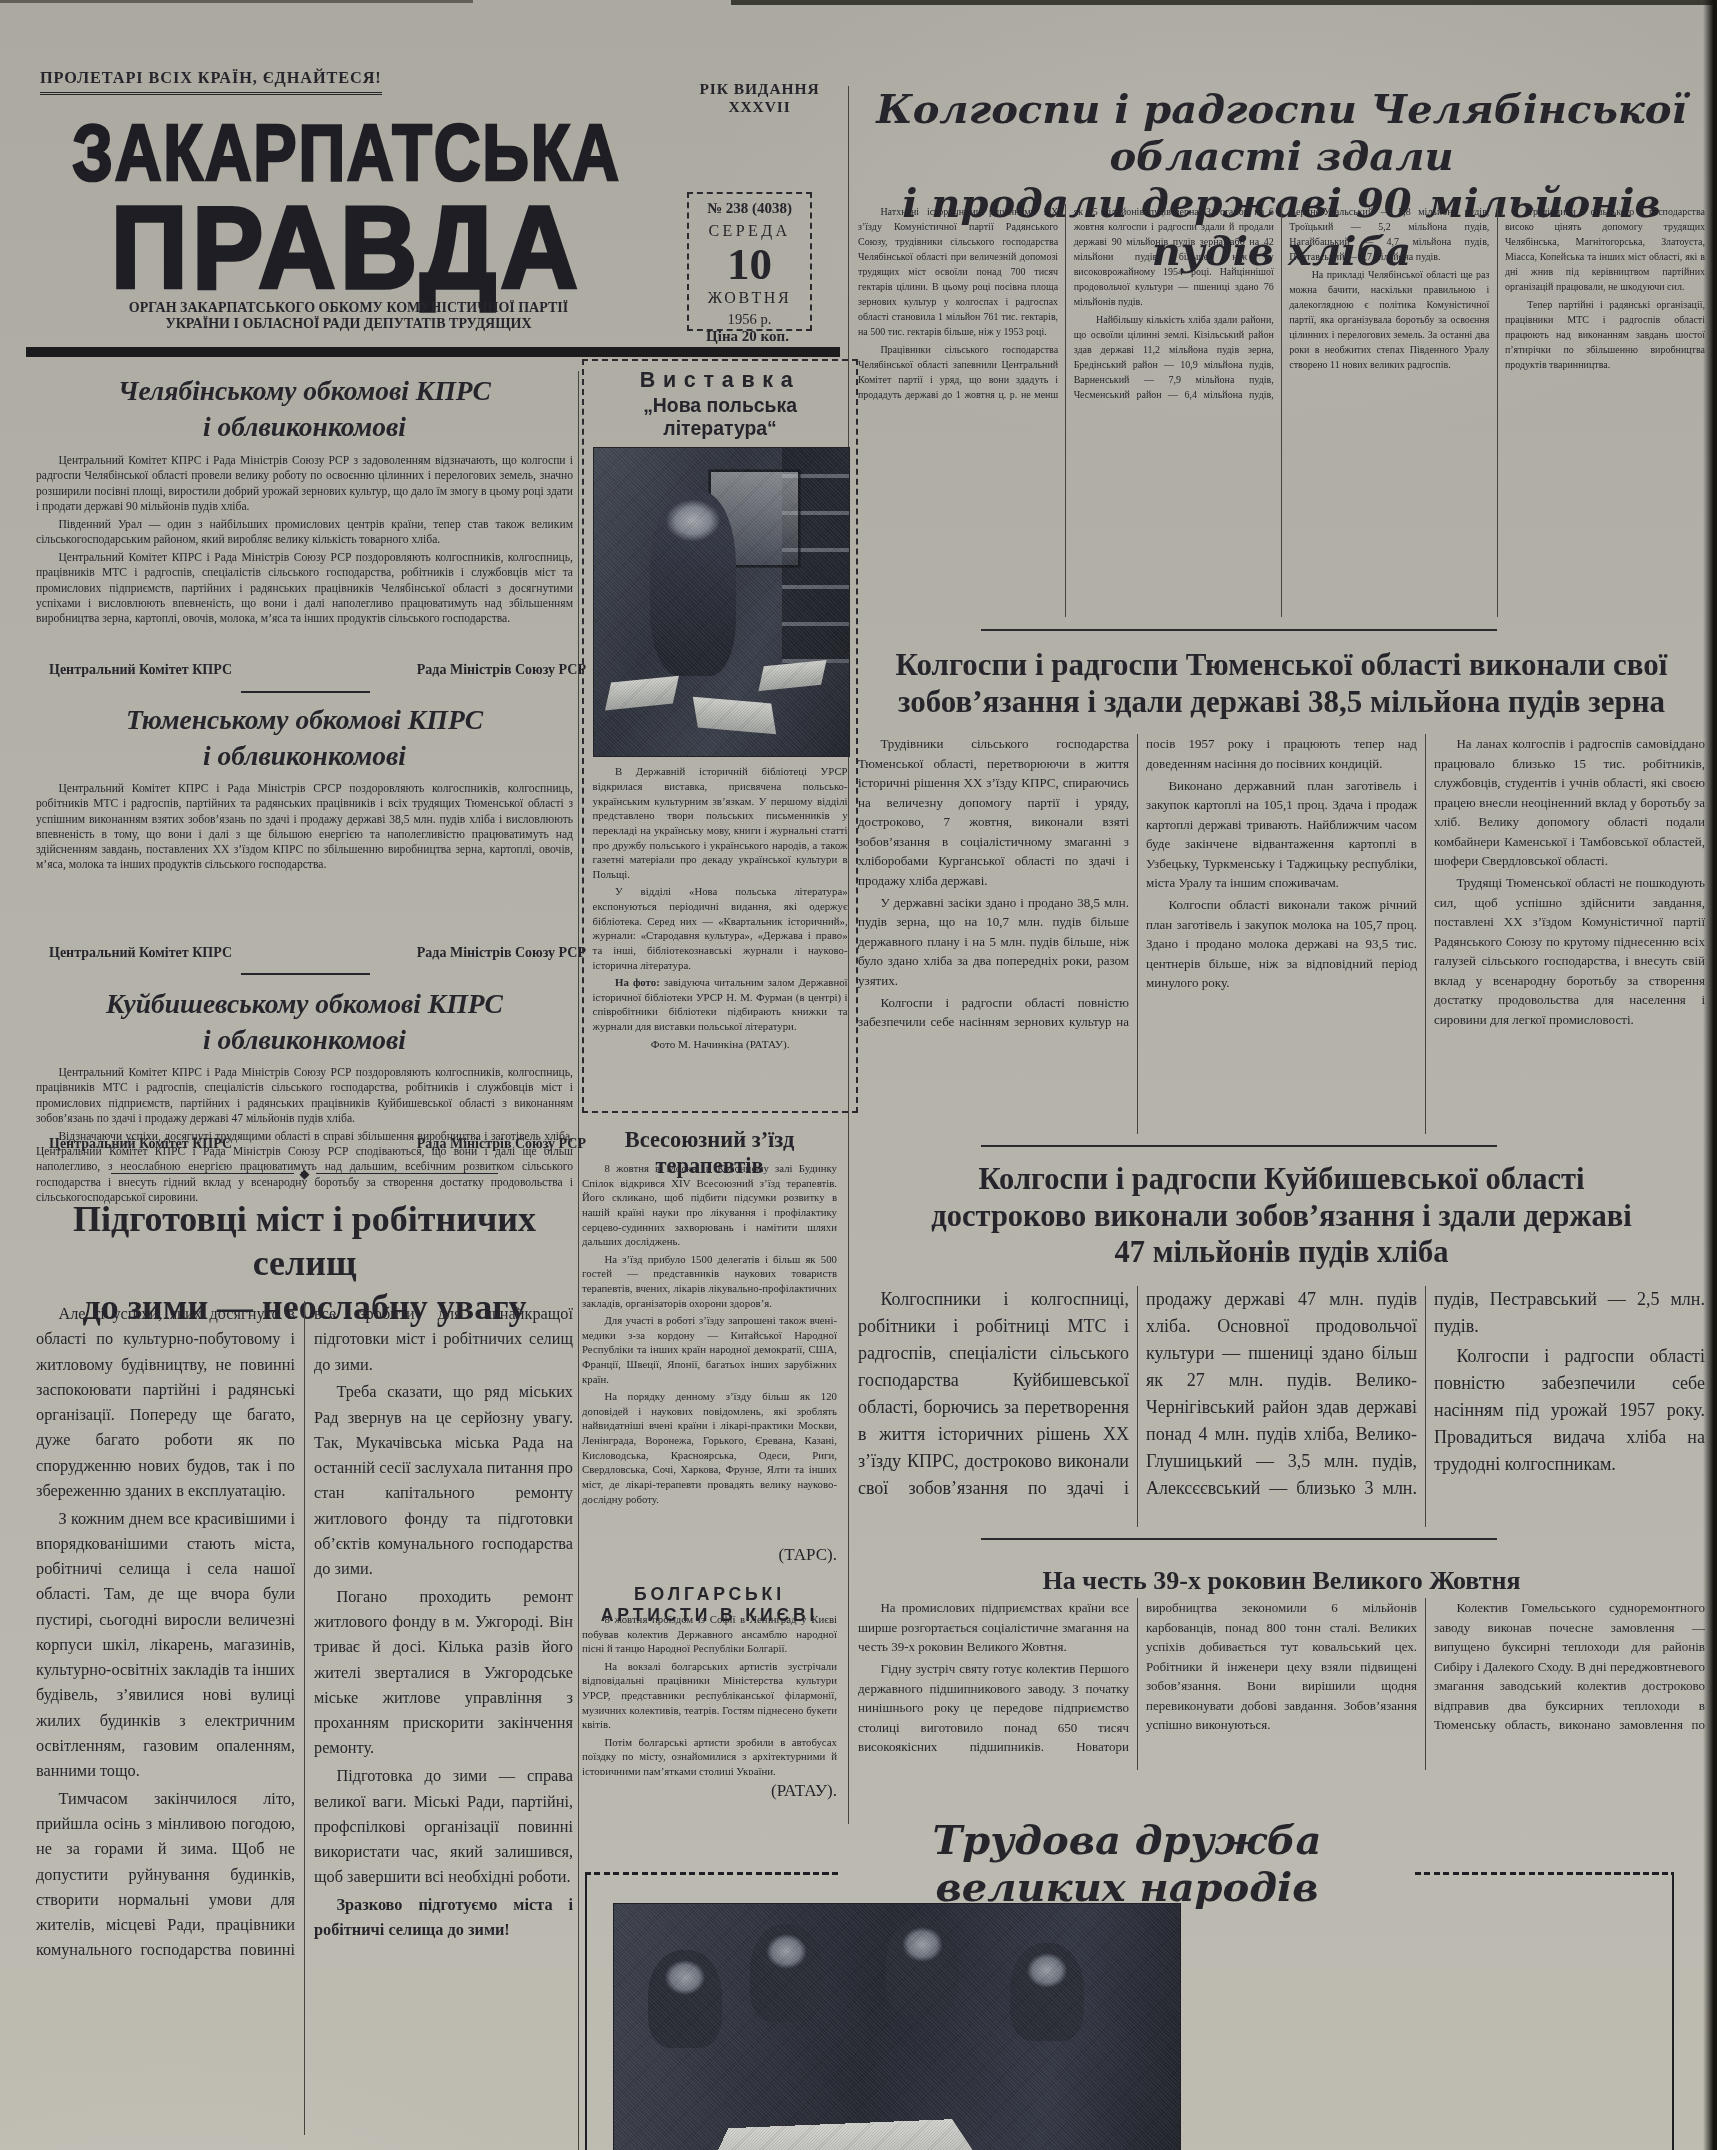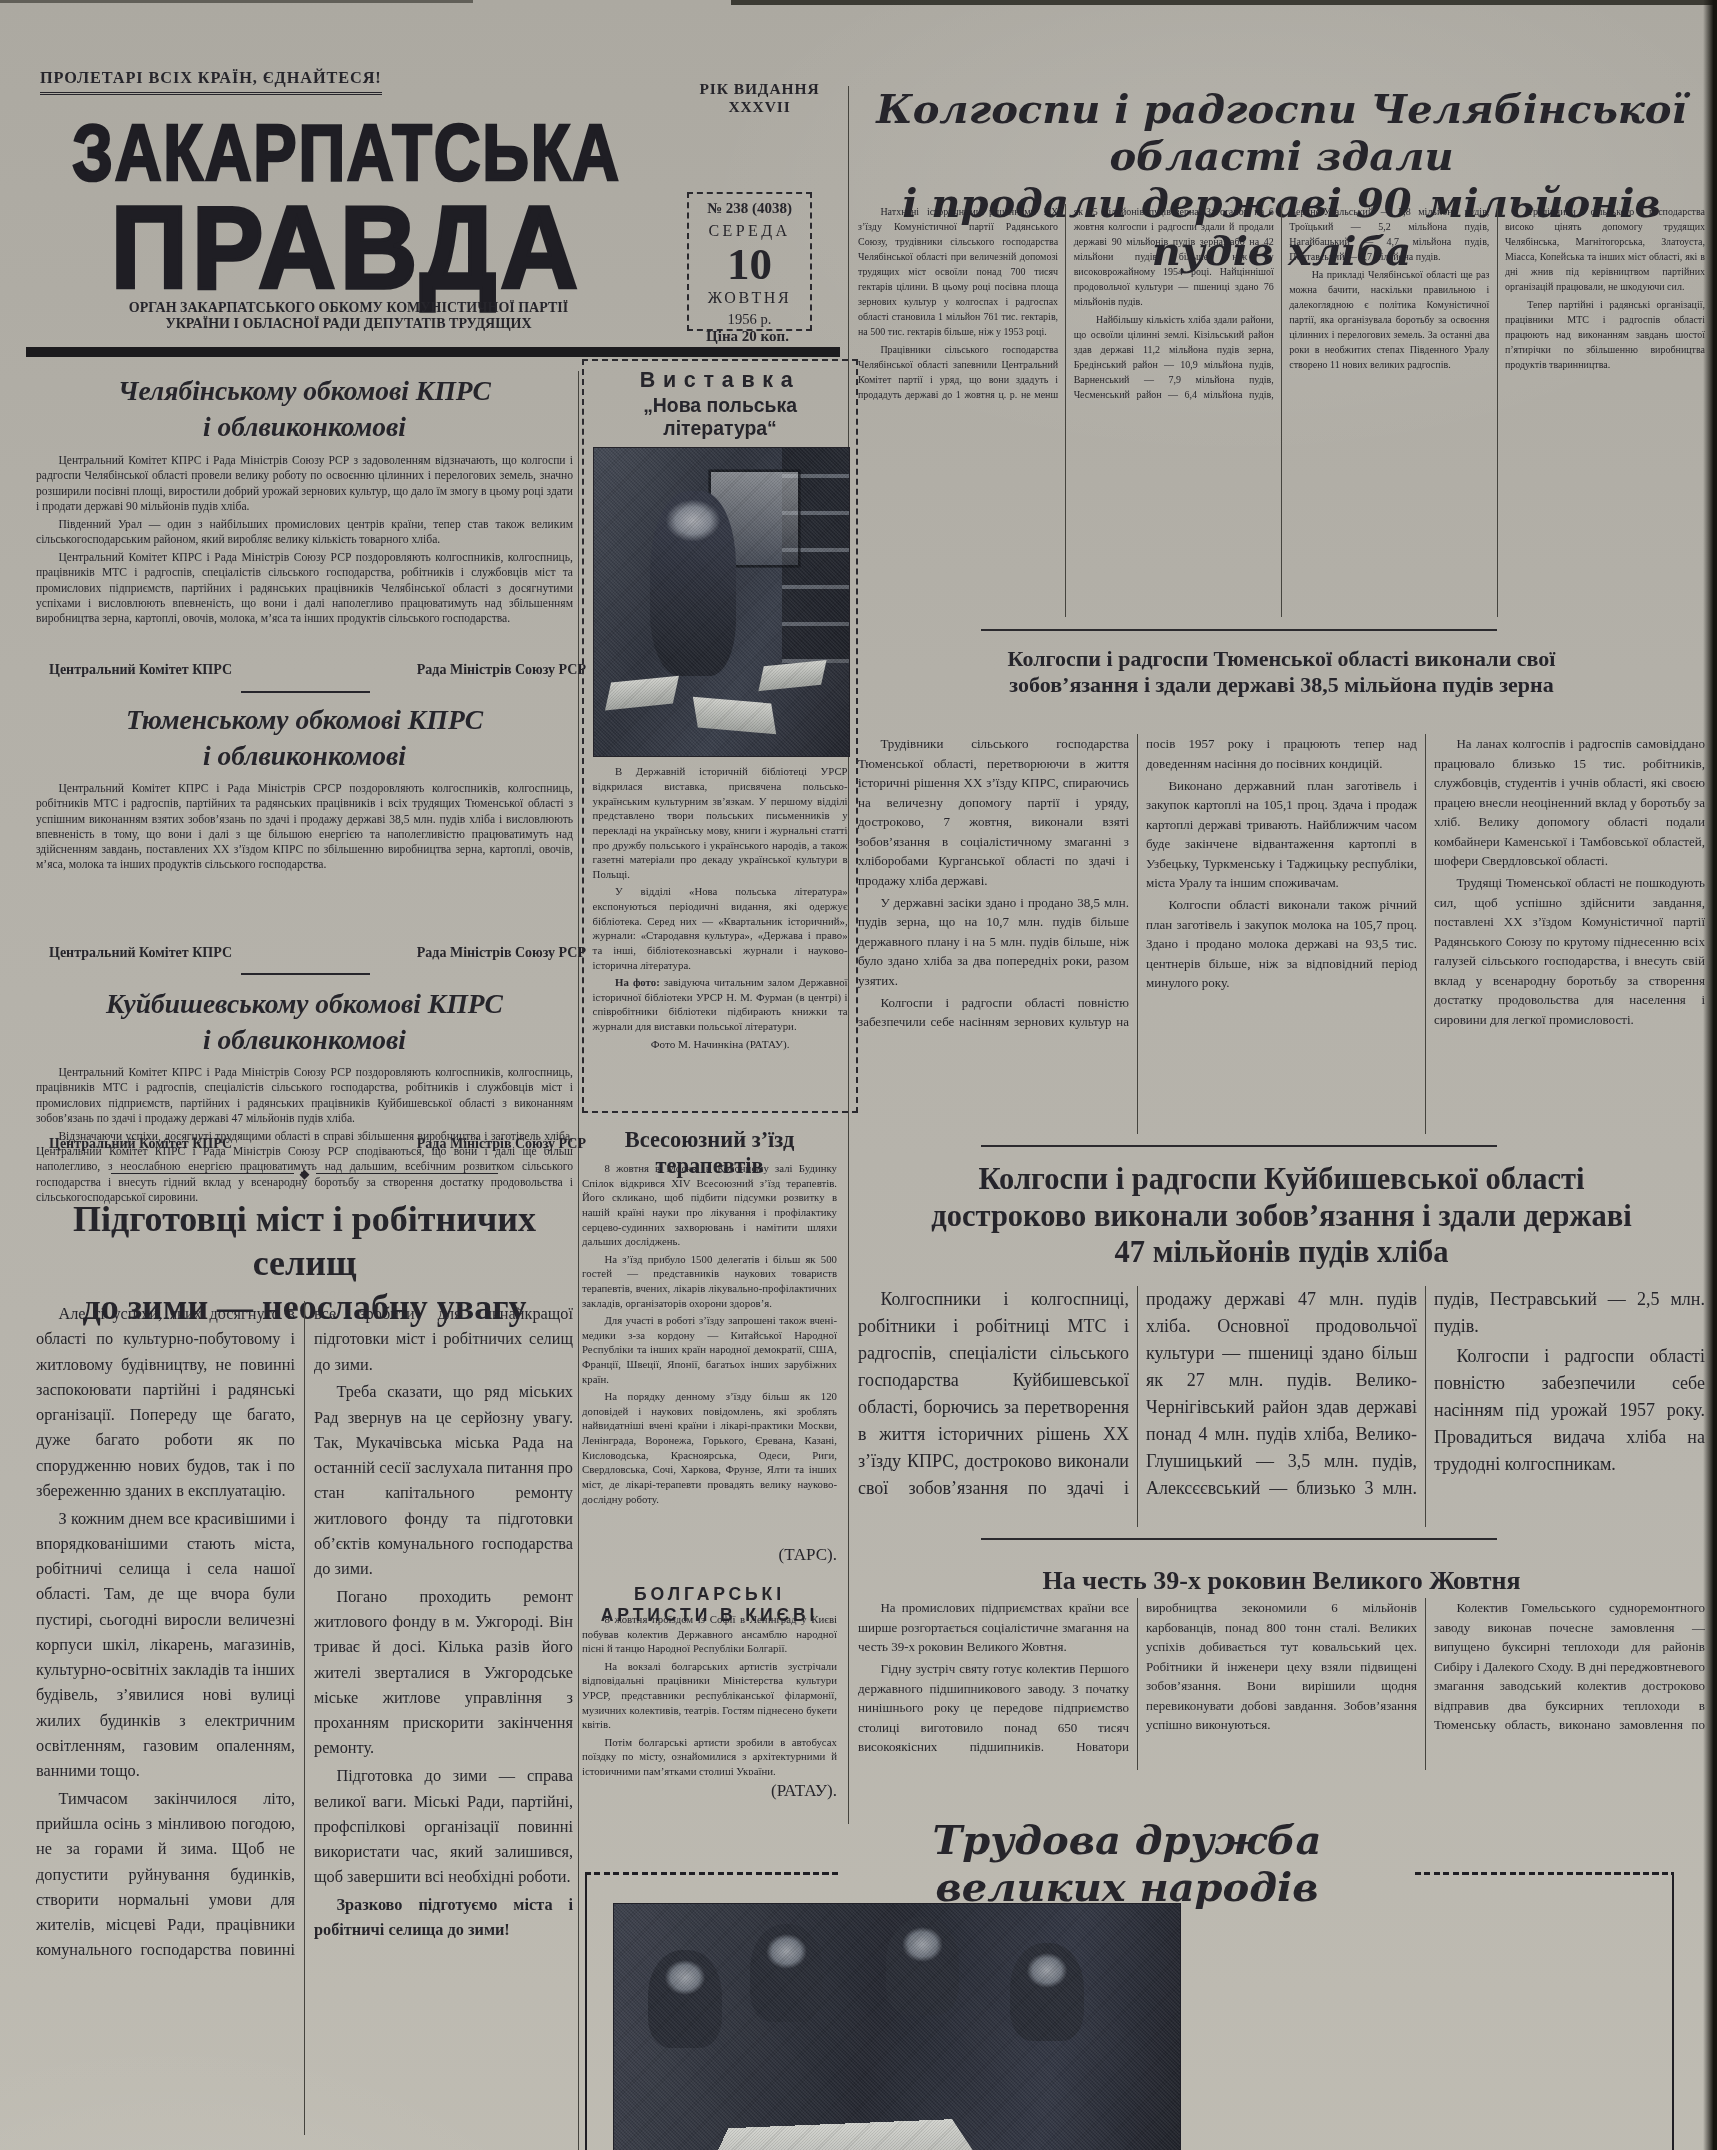--- a/index.html
+++ b/index.html
@@ -67,21 +67,21 @@
   .ex-cap{font-size:10.8px;line-height:1.36;margin-top:7.7px;}
   .ex-credit{text-align:center;font-size:11.2px;margin-top:4.3px;}
   .m-head{font-weight:bold;font-size:22.4px;text-align:center;line-height:1.15;}
   .m-head2{font-weight:bold;font-size:17.6px;text-align:center;letter-spacing:3.9px;font-family:"Liberation Sans",sans-serif;}
   .m-body{font-size:10.8px;line-height:1.36;}
   .credit-r{text-align:right;font-size:17px;padding-right:17px;text-indent:0;}
   
   .rsec{left:858px;width:847px;}
   .ch-h{font-style:italic;font-weight:bold;font-size:40px;line-height:1.18;text-align:center;font-family:"DejaVu Serif","Liberation Serif",serif;}
   .art-rule{width:58%;height:1.7px;background:#2b2a2e;margin:0 auto;}
-  .ty-h{font-weight:bold;font-size:22px;line-height:1.2;text-align:center;}
+  .ty-h{font-weight:bold;font-size:31px;line-height:1.2;text-align:center;}
   .kb-h{font-weight:bold;font-size:30.5px;line-height:1.2;text-align:center;}
   .oc-h{font-weight:bold;font-size:26px;text-align:center;margin-top:8px;}
   .art4{font-size:10px;line-height:1.5;columns:4;column-gap:15.5px;column-rule:0.9px solid #45443e;height:413px;overflow:hidden;}
   .art3a{font-size:13px;line-height:1.5;columns:3;column-gap:17px;column-rule:0.9px solid #45443e;height:400px;overflow:hidden;}
   .art3b{font-size:18px;line-height:1.5;columns:3;column-gap:17px;column-rule:0.9px solid #45443e;height:241px;overflow:hidden;}
   .art3c{font-size:13px;line-height:1.5;columns:3;column-gap:17px;column-rule:0.9px solid #45443e;height:172px;overflow:hidden;}
   
   .fr-head{left:856px;top:1816px;width:542px;font-style:italic;font-weight:bold;font-size:40px;text-align:center;
     font-family:"DejaVu Serif","Liberation Serif",serif;}
   .fr-zz{top:1872px;height:2.6px;background:repeating-linear-gradient(90deg,#1f1e24 0 6px,transparent 6px 9.5px);}

